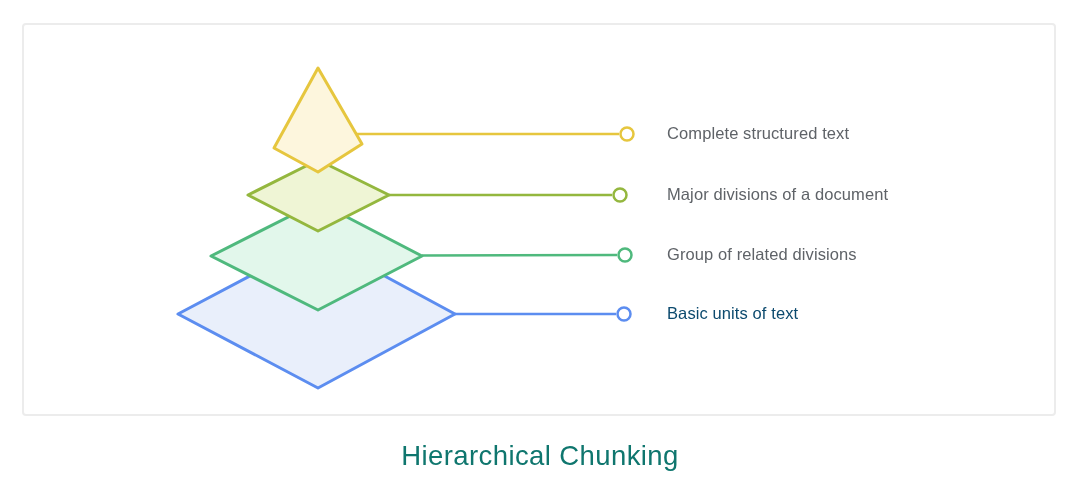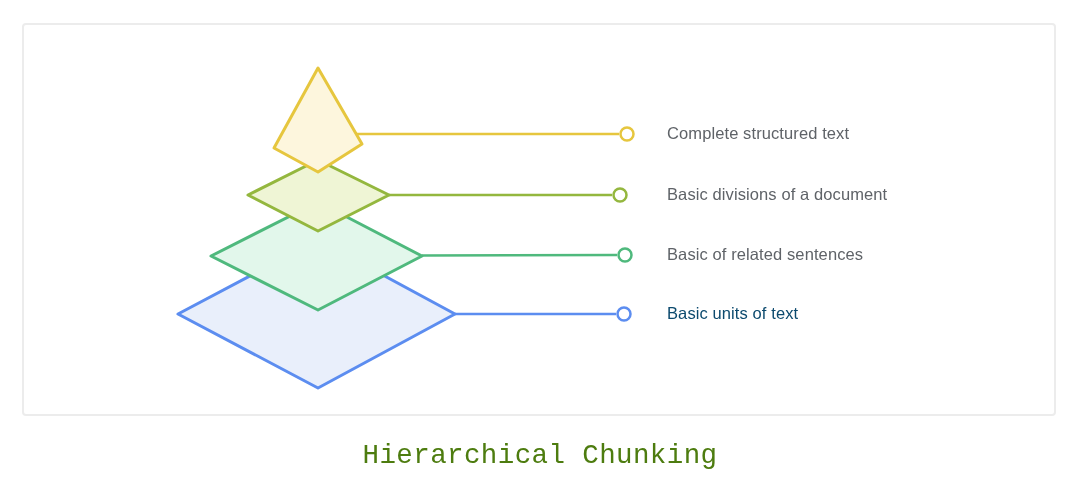--- a/index.html
+++ b/index.html
@@ -84,19 +84,19 @@
     </g>
 
     <g>
       <line x1="356" y1="134" x2="619" y2="134" stroke-width="2.5" stroke="#e6c63e"></line>
       <circle cx="627" cy="134" r="6.5" fill="#ffffff" stroke-width="2.5" stroke="#e6c63e"></circle>
       <polygon points="318,68 362,144 318,172 274,148" stroke-width="3" stroke-linejoin="round" stroke="#e6c63e" fill="#fdf6dd"></polygon>
     </g>
   </svg>
 
   <div class="level-label label-1" style="color: rgb(95, 99, 104);">Complete structured text</div>
-  <div class="level-label label-2" style="color: rgb(95, 99, 104);">Basic divisions of a document</div>
-  <div class="level-label label-3" style="color: rgb(95, 99, 104);">Basic of related sentences</div>
+  <div class="level-label label-2" style="color: rgb(95, 99, 104);">Major divisions of a document</div>
+  <div class="level-label label-3" style="color: rgb(95, 99, 104);">Group of related divisions</div>
   <div class="level-label label-4" style="color: #0c4a6e;">Basic units of text</div>
 
-  <div class="diagram-title" style="color: #4d7c0f; font-family: Liberation Mono, monospace;">Hierarchical Chunking</div>
+  <div class="diagram-title" style="color: #0f766e;">Hierarchical Chunking</div>
 
 </div>
 
 </body></html>

